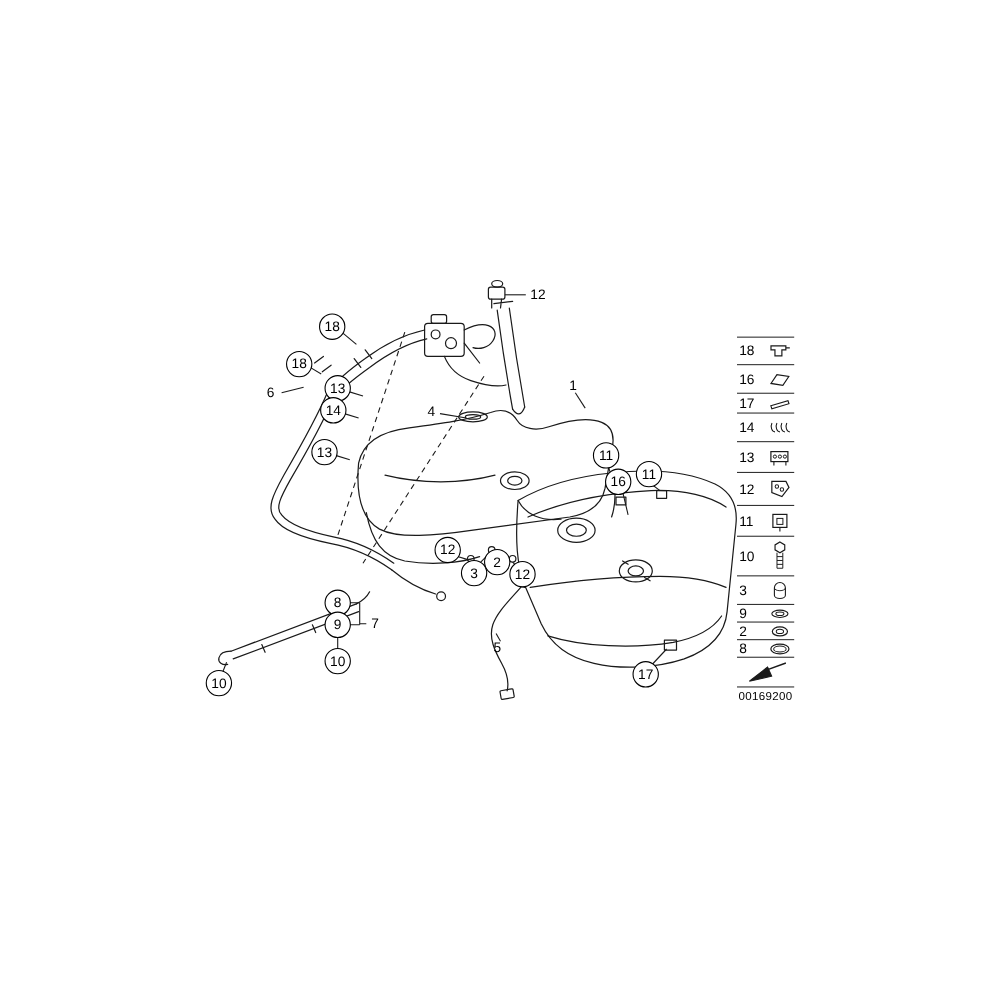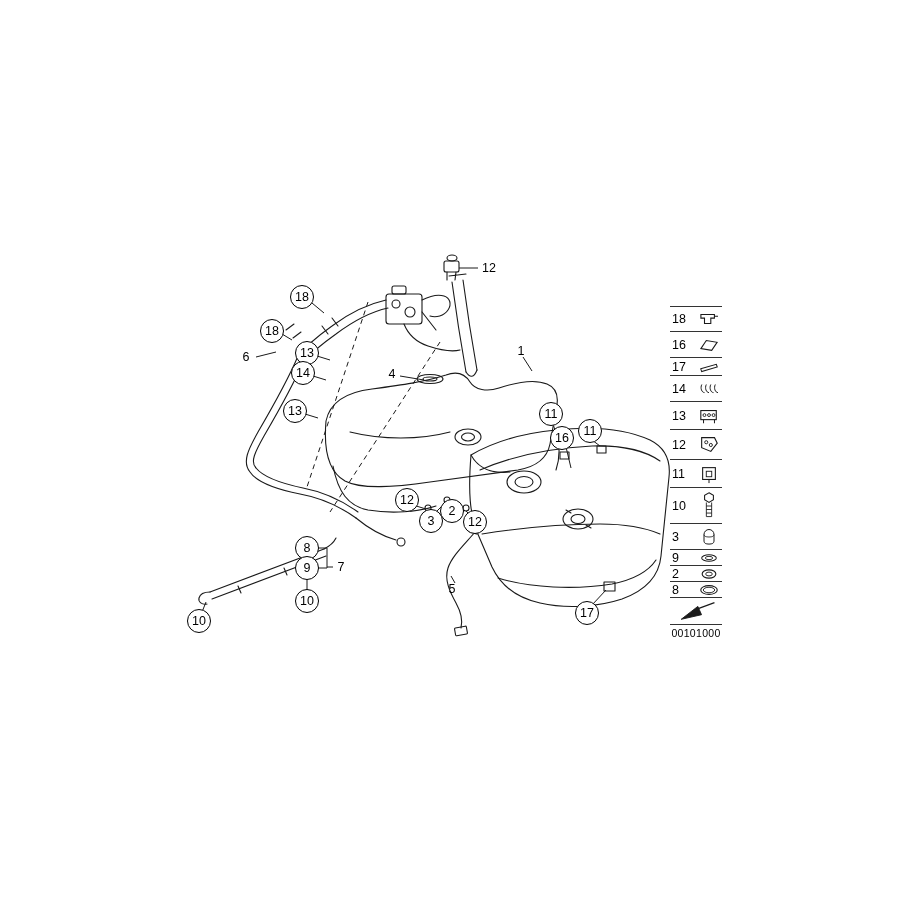--- a/index.html
+++ b/index.html
@@ -245,16 +245,16 @@
       </svg>
     </div>
 
     <div class="arrowbox">
       <svg width="46" height="24" viewBox="0 0 48 26">
         <path d="M44,4 L22,12" fill="none" stroke="#1a1a1a" stroke-width="1.4"></path>
         <polygon points="26,8 8,22 30,17" fill="#1a1a1a" stroke="#1a1a1a"></polygon>
       </svg>
     </div>
 
-    <div class="dianum">00101000</div>
+    <div class="dianum">00169200</div>
   </div>
 
 </div>
 
 </body></html>

